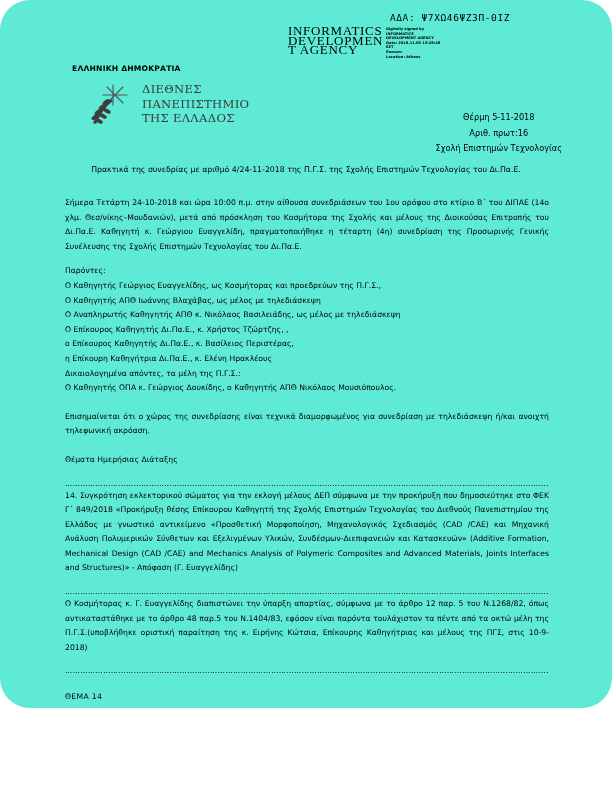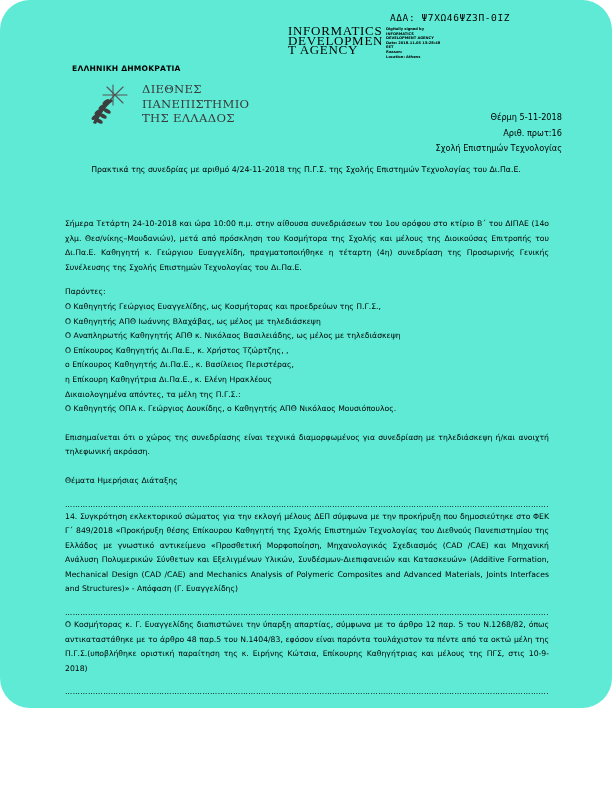--- a/index.html
+++ b/index.html
@@ -102,21 +102,21 @@
     letter-spacing: 0.3px;
     color: #3a3a3a;
     white-space: pre-line;
   }
 
   
   .right-header {
     position: absolute;
     right: 50px;
     top: 110px;
-    text-align: right;
+    text-align: center;
     font-size: 8.2px;
     line-height: 15.5px;
     color: #000;
   }
   .right-header div { white-space: nowrap; }
 
   
   .doc-title {
     position: absolute;
     left: 56px;
@@ -128,21 +128,20 @@
     color: #000;
   }
   .content {
     position: absolute;
     left: 65px;
     top: 196px;
     width: 484px;
     font-size: 7.7px;
     line-height: 14.6px;
     color: #000;
-    margin-top: 21px;
   }
   p.para {
     margin: 0 0 0 0;
     text-align: justify;
     text-justify: inter-word;
   }
   .spacer-sm { height: 10px; }
   .spacer-md { height: 14px; }
   .list-line { white-space: nowrap; }
   .section-heading {

